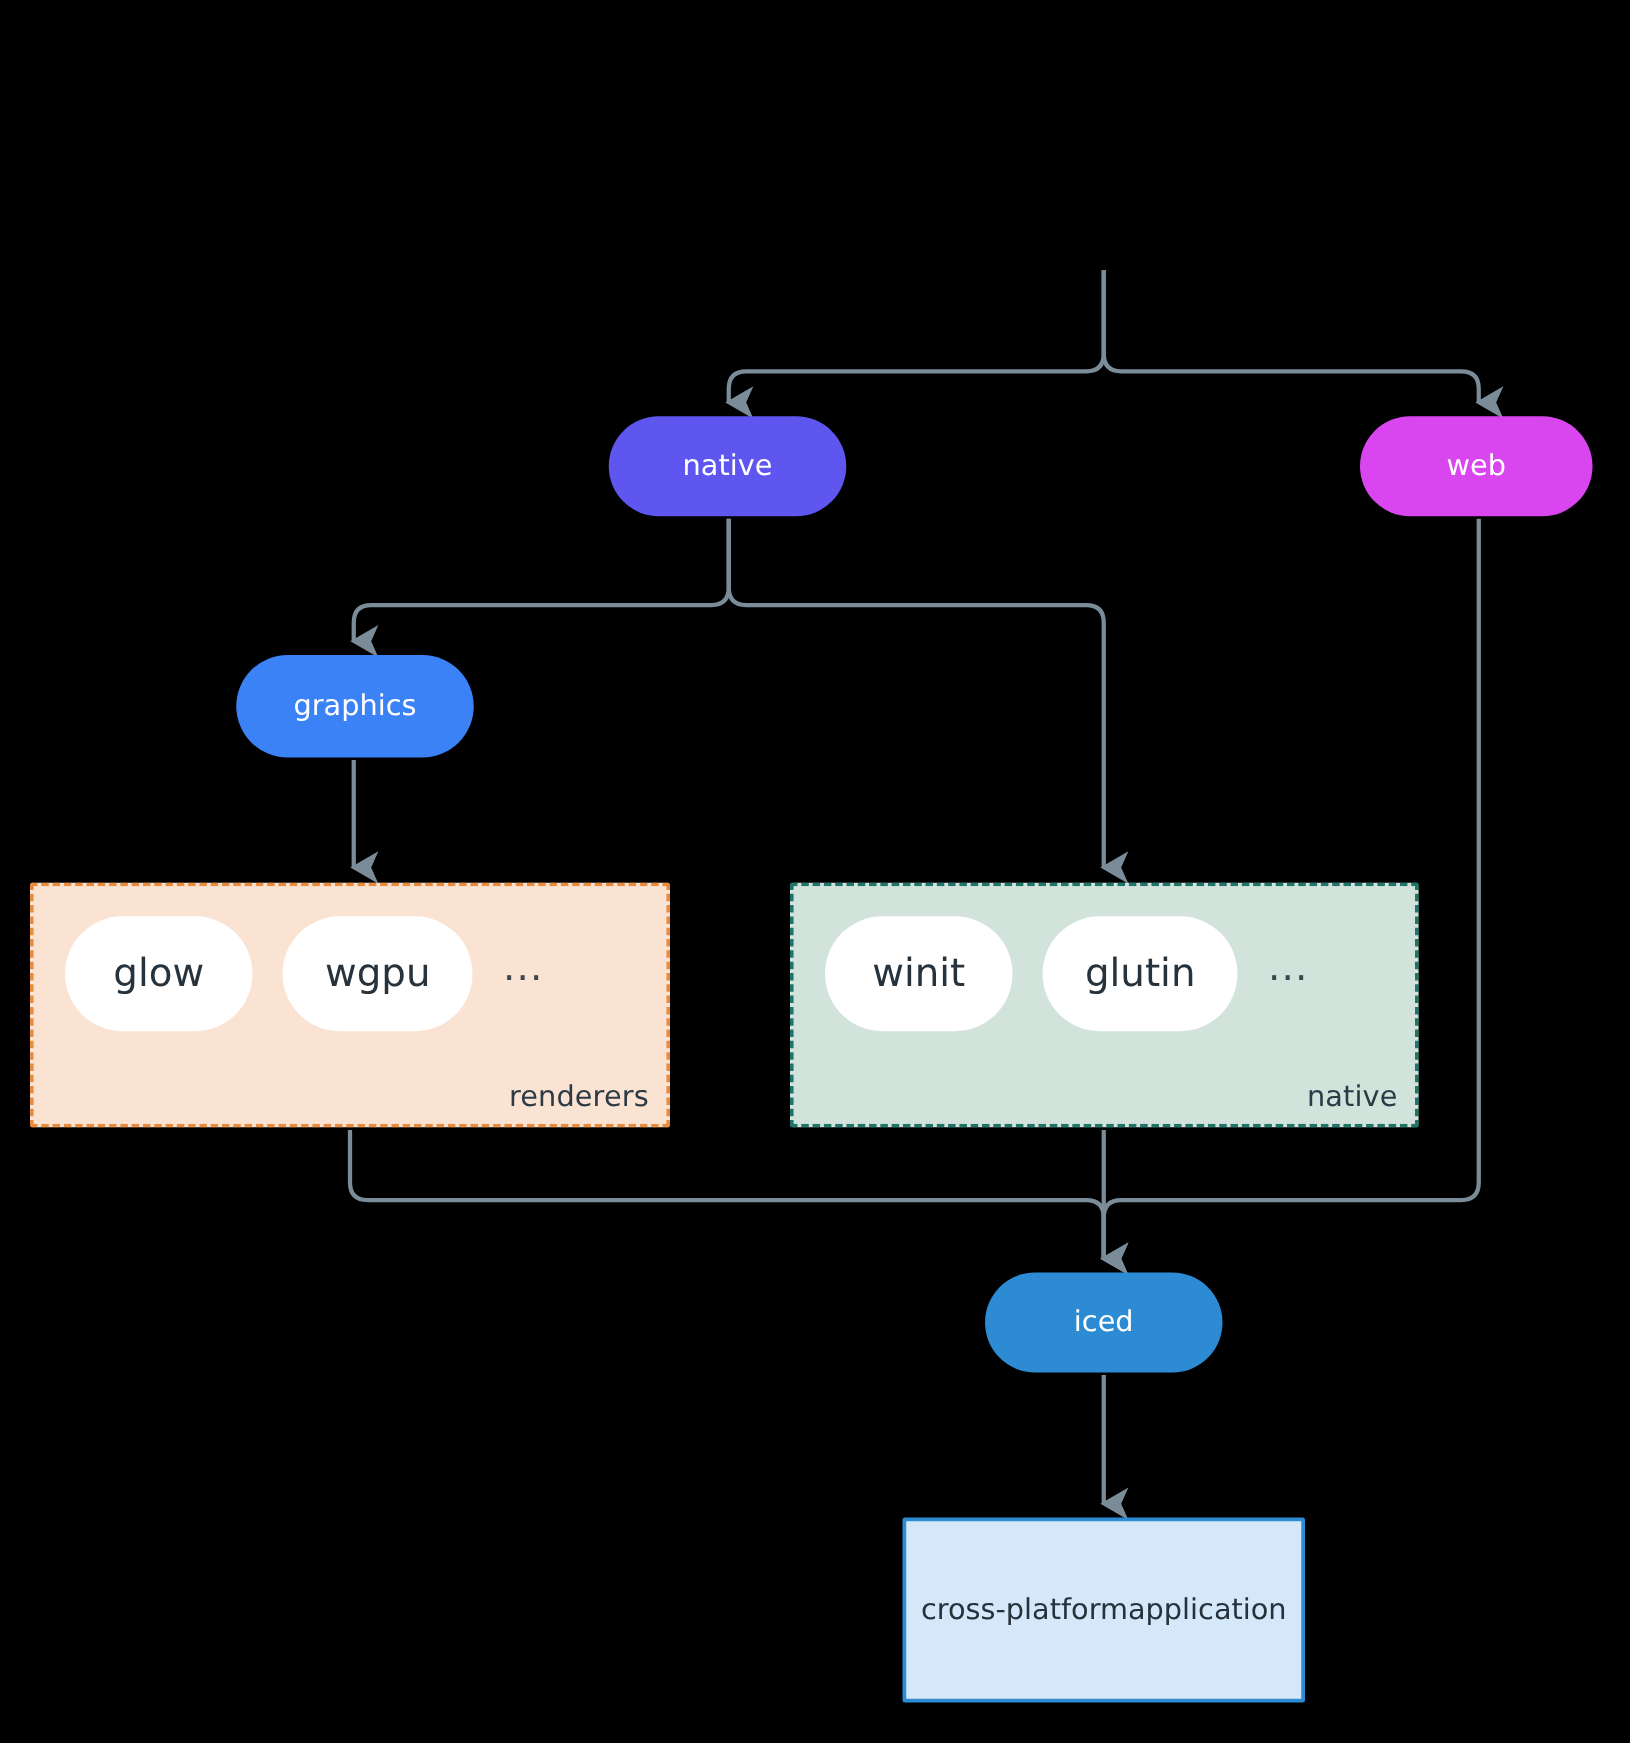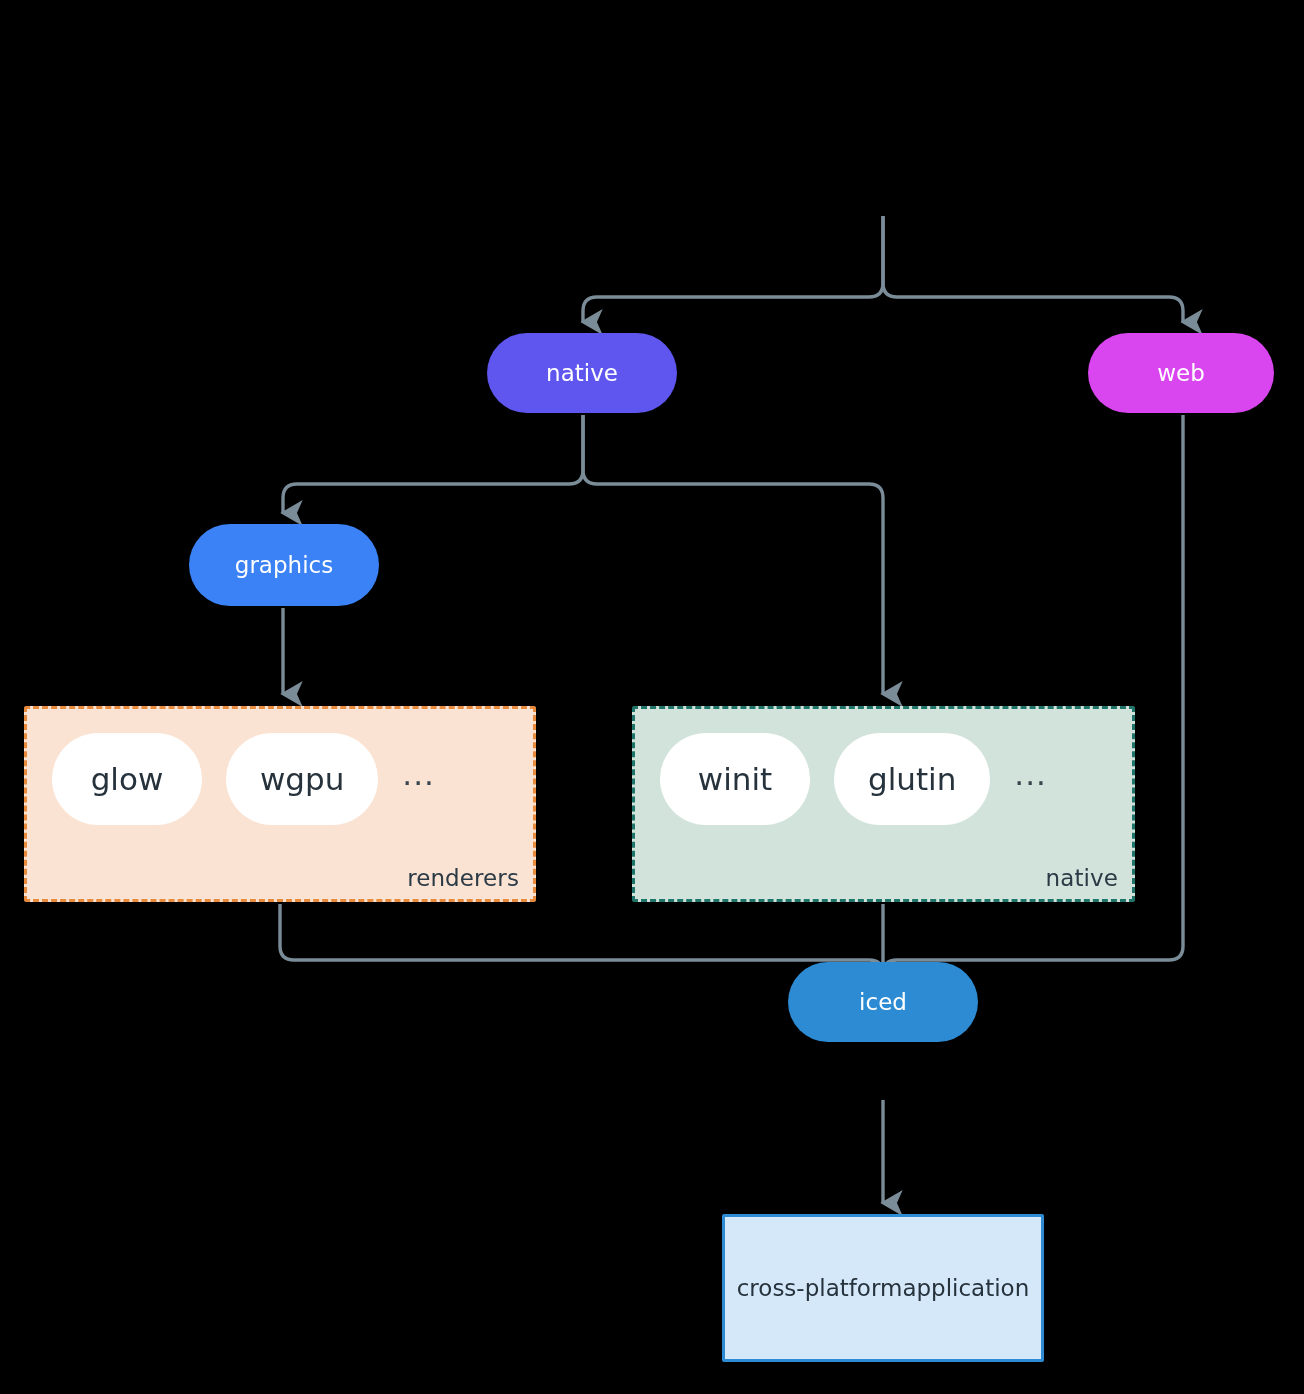--- a/index.html
+++ b/index.html
@@ -146,21 +146,21 @@
   #node-graphics {
     left: 189px;
     top: 524px;
     width: 190px;
     height: 82px;
     background: #3b82f6;
     border-radius: 41px;
   }
   #node-iced {
     left: 788px;
-    top: 962px;
+    top: 1018px;
     width: 190px;
     height: 80px;
     background: #2D8BD4;
     border-radius: 40px;
   }
   #node-application {
     left: 722px;
     top: 1214px;
     width: 322px;
     height: 148px;

